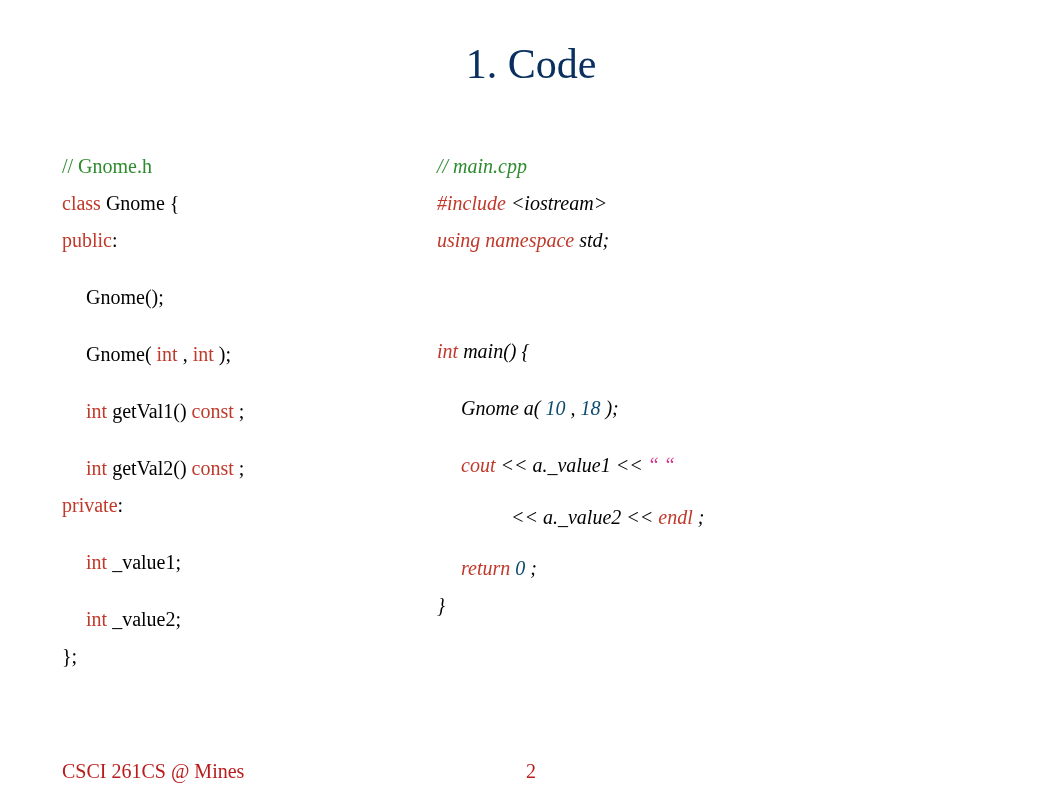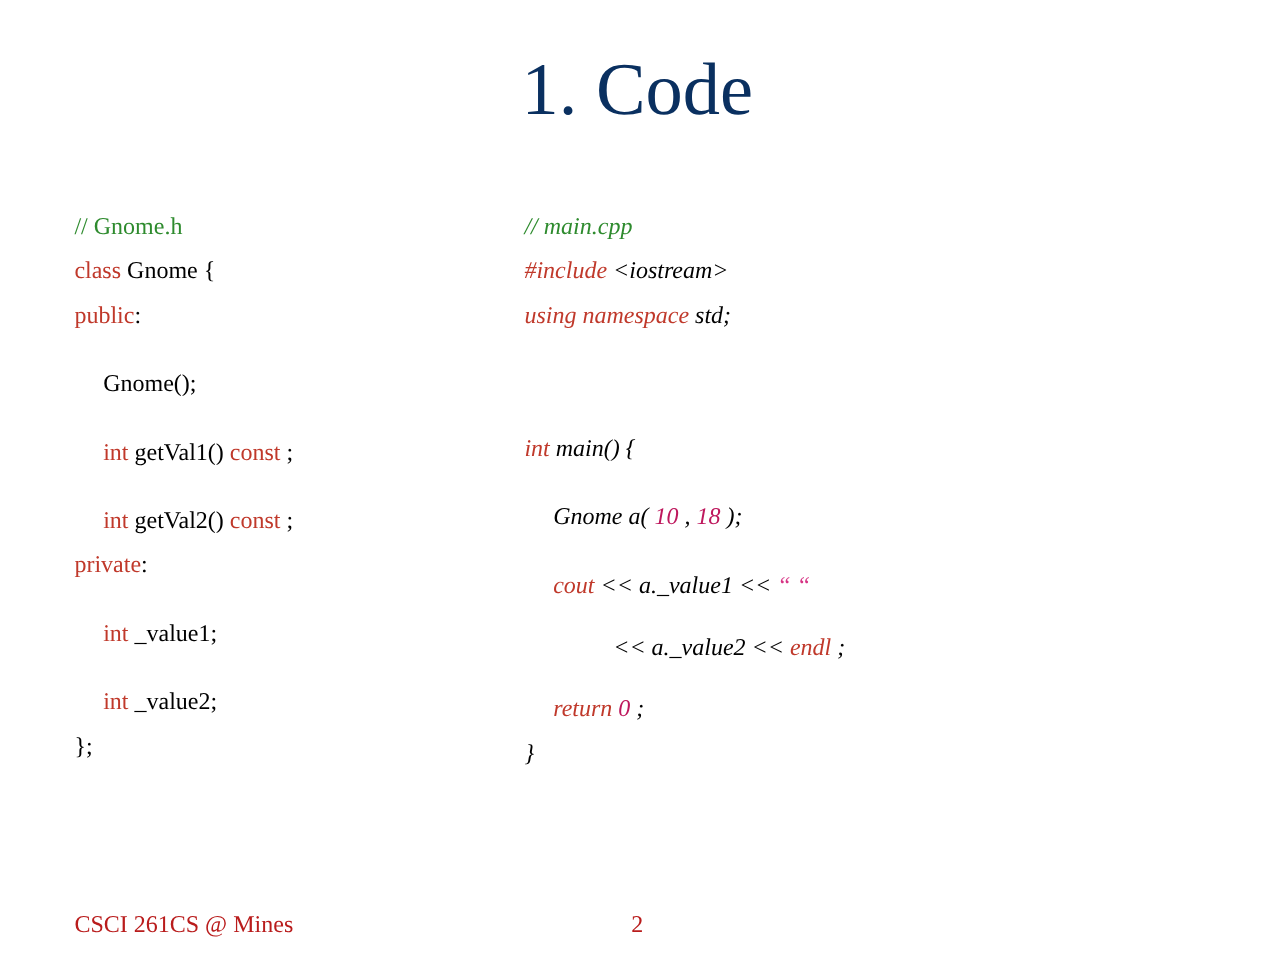--- a/index.html
+++ b/index.html
@@ -5,21 +5,21 @@
     * { margin: 0; padding: 0; box-sizing: border-box; }
     body {
       width: 1062px;
       height: 797px;
       font-family: "Times New Roman", serif;
       background: white;
       position: relative;
     }
     .slide-title {
       text-align: center;
-      font-size: 62px;
+      font-size: 42px;
       color: #0a3060;
       padding-top: 40px;
       font-weight: normal;
     }
     .content {
       display: flex;
       padding: 60px 62px 0 62px;
       gap: 0;
     }
     .col {
@@ -33,21 +33,21 @@
       flex: 1;
       font-style: italic;
     }
     .code-line {
       white-space: nowrap;
     }
     .indent1 { padding-left: 24px; margin-top: 20px; }
     .comment { color: #2e8b2e; }
     .kw { color: #c0392b; }
     .str { color: #d63384; }
-    .num { color: #be185d; }
+    .num { color: #0c4a6e; }
     .footer {
       position: absolute;
       bottom: 14px;
       left: 62px;
       right: 62px;
       display: flex;
       font-size: 20px;
       color: #b91c1c;
     }
     .footer-center {
@@ -66,20 +66,23 @@
 
   <div class="col col-left">
     <div class="code-line comment">// Gnome.h</div>
     <div class="code-line">
       <span class="kw">class</span><span> Gnome {</span>
     </div>
     <div class="code-line">
       <span class="kw">public</span><span>:</span>
     </div>
     <div class="code-line indent1">Gnome();</div>
+    <div class="code-line indent1">
+      <span>Gnome(  </span><span class="kw">int</span><span> ,  </span><span class="kw">int</span><span>  );</span>
+    </div>
     <div class="code-line indent1">
       <span class="kw">int</span><span> getVal1() </span><span class="kw">const</span><span> ;</span>
     </div>
     <div class="code-line indent1">
       <span class="kw">int</span><span> getVal2() </span><span class="kw">const</span><span> ;</span>
     </div>
     <div class="code-line">
       <span class="kw">private</span><span>:</span>
     </div>
     <div class="code-line indent1">

